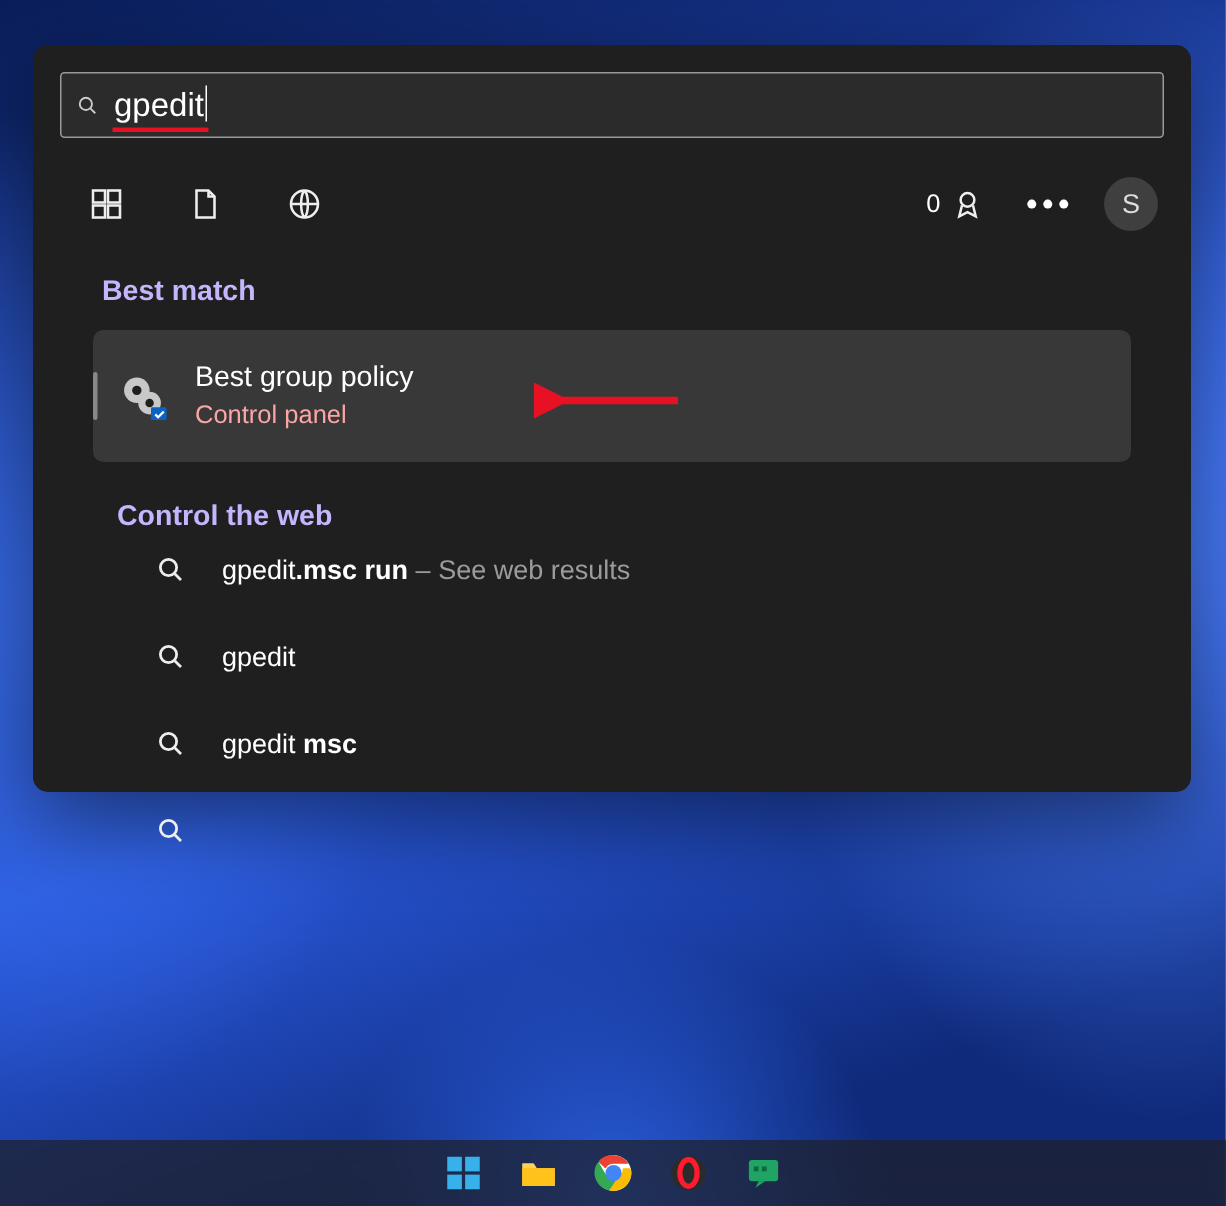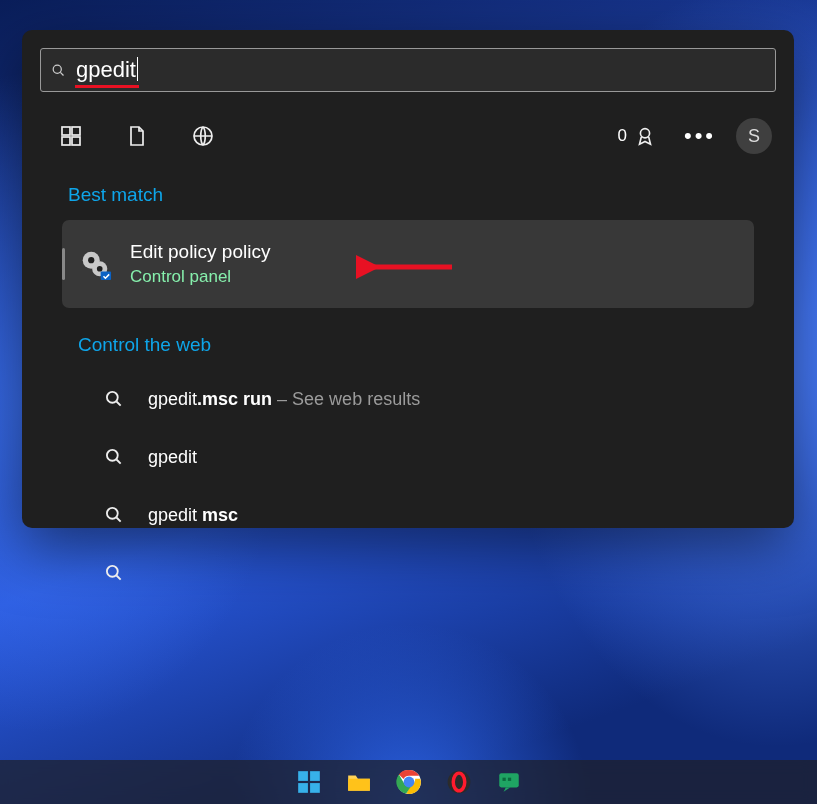--- a/index.html
+++ b/index.html
@@ -50,36 +50,36 @@
     .fbtn + .fbtn { margin-left:12px; }
     .spacer { flex:1; }
     .badge { display:flex; align-items:center; gap:7px; color:#fff; font-size:17px; margin-right:22px;}
     .badge svg { width:22px; height:22px; }
     .dots { color:#fff; font-size:22px; letter-spacing:3px; width:44px; text-align:center; cursor:default;}
     .avatar {
       width:36px; height:36px; border-radius:50%;
       background:#3f3f3f; color:#ddd; font-size:18px;
       display:flex; align-items:center; justify-content:center; margin-left:14px;
     }
-    .section-label { color:#0ea5e9; font-size:19px; font-weight:400; margin:18px 0 14px 28px; }
+    .section-label { color:#c4b5fd; font-size:19px; font-weight:700; margin:18px 0 14px 28px; }
     .best {
       margin:0 22px; height:88px;
       background:#383838; border-radius:7px;
       display:flex; align-items:center; padding:0 16px; position:relative;
     }
     .best .edge { position:absolute; left:0; top:28px; width:3px; height:32px; background:#888; border-radius:2px; }
     .cog { width:34px; height:34px; position:relative; }
     .best .txt { margin-left:18px; color:#fff; }
     .best .t1 { font-size:19px; }
-    .best .t2 { font-size:17px; color:#86efac; margin-top:4px; }
+    .best .t2 { font-size:17px; color:#fca5a5; margin-top:4px; }
     .arrow { position:absolute; left:294px; top:34px; }
     .web { margin-top:26px; }
     .web .section-label { margin-left:38px; }
     .row {
-      display:flex; align-items:center; height:58px;
+      display:flex; align-items:flex-start; height:58px;
       padding-left:44px; color:#fff; font-size:18px;
       border-radius:6px; margin:0 20px;
     }
     .row svg { width:20px; height:20px; flex:none; margin-right:24px; }
     .row .np { color:#fff; }
     .row b { font-weight:700; }
     .row .sub { color:#9b9b9b; font-weight:400; }
     .taskbar {
       position:absolute; left:0; bottom:0; width:100%; height:44px;
       background:rgba(30,32,40,.72); backdrop-filter:blur(8px);
@@ -149,21 +149,21 @@
           </g>
           <g fill="#1f1f1f">
             <circle cx="14" cy="14" r="3.3"></circle>
             <circle cx="23" cy="23" r="3"></circle>
           </g>
           <rect x="24" y="26" width="11" height="9" rx="1" fill="#0b62c4"></rect>
           <path d="M27 31l2 2 4-4" stroke="#fff" stroke-width="1.6" fill="none"></path>
         </svg>
     </div>
     <div class="txt">
-      <div class="t1">Edit policy policy</div>
+      <div class="t1">Best group policy</div>
       <div class="t2">Control panel</div>
     </div>
     <svg class="arrow" width="100" height="26">
         <defs>
           <marker id="ah" markerWidth="12" markerHeight="12" refX="2" refY="5" orient="auto">
             <path d="M10 0 L0 5 L10 10 z" fill="#e81123"></path>
           </marker>
         </defs>
         <line x1="96" y1="13" x2="14" y2="13" stroke="#e81123" stroke-width="5" marker-end="url(#ah)"></line>
       </svg>

